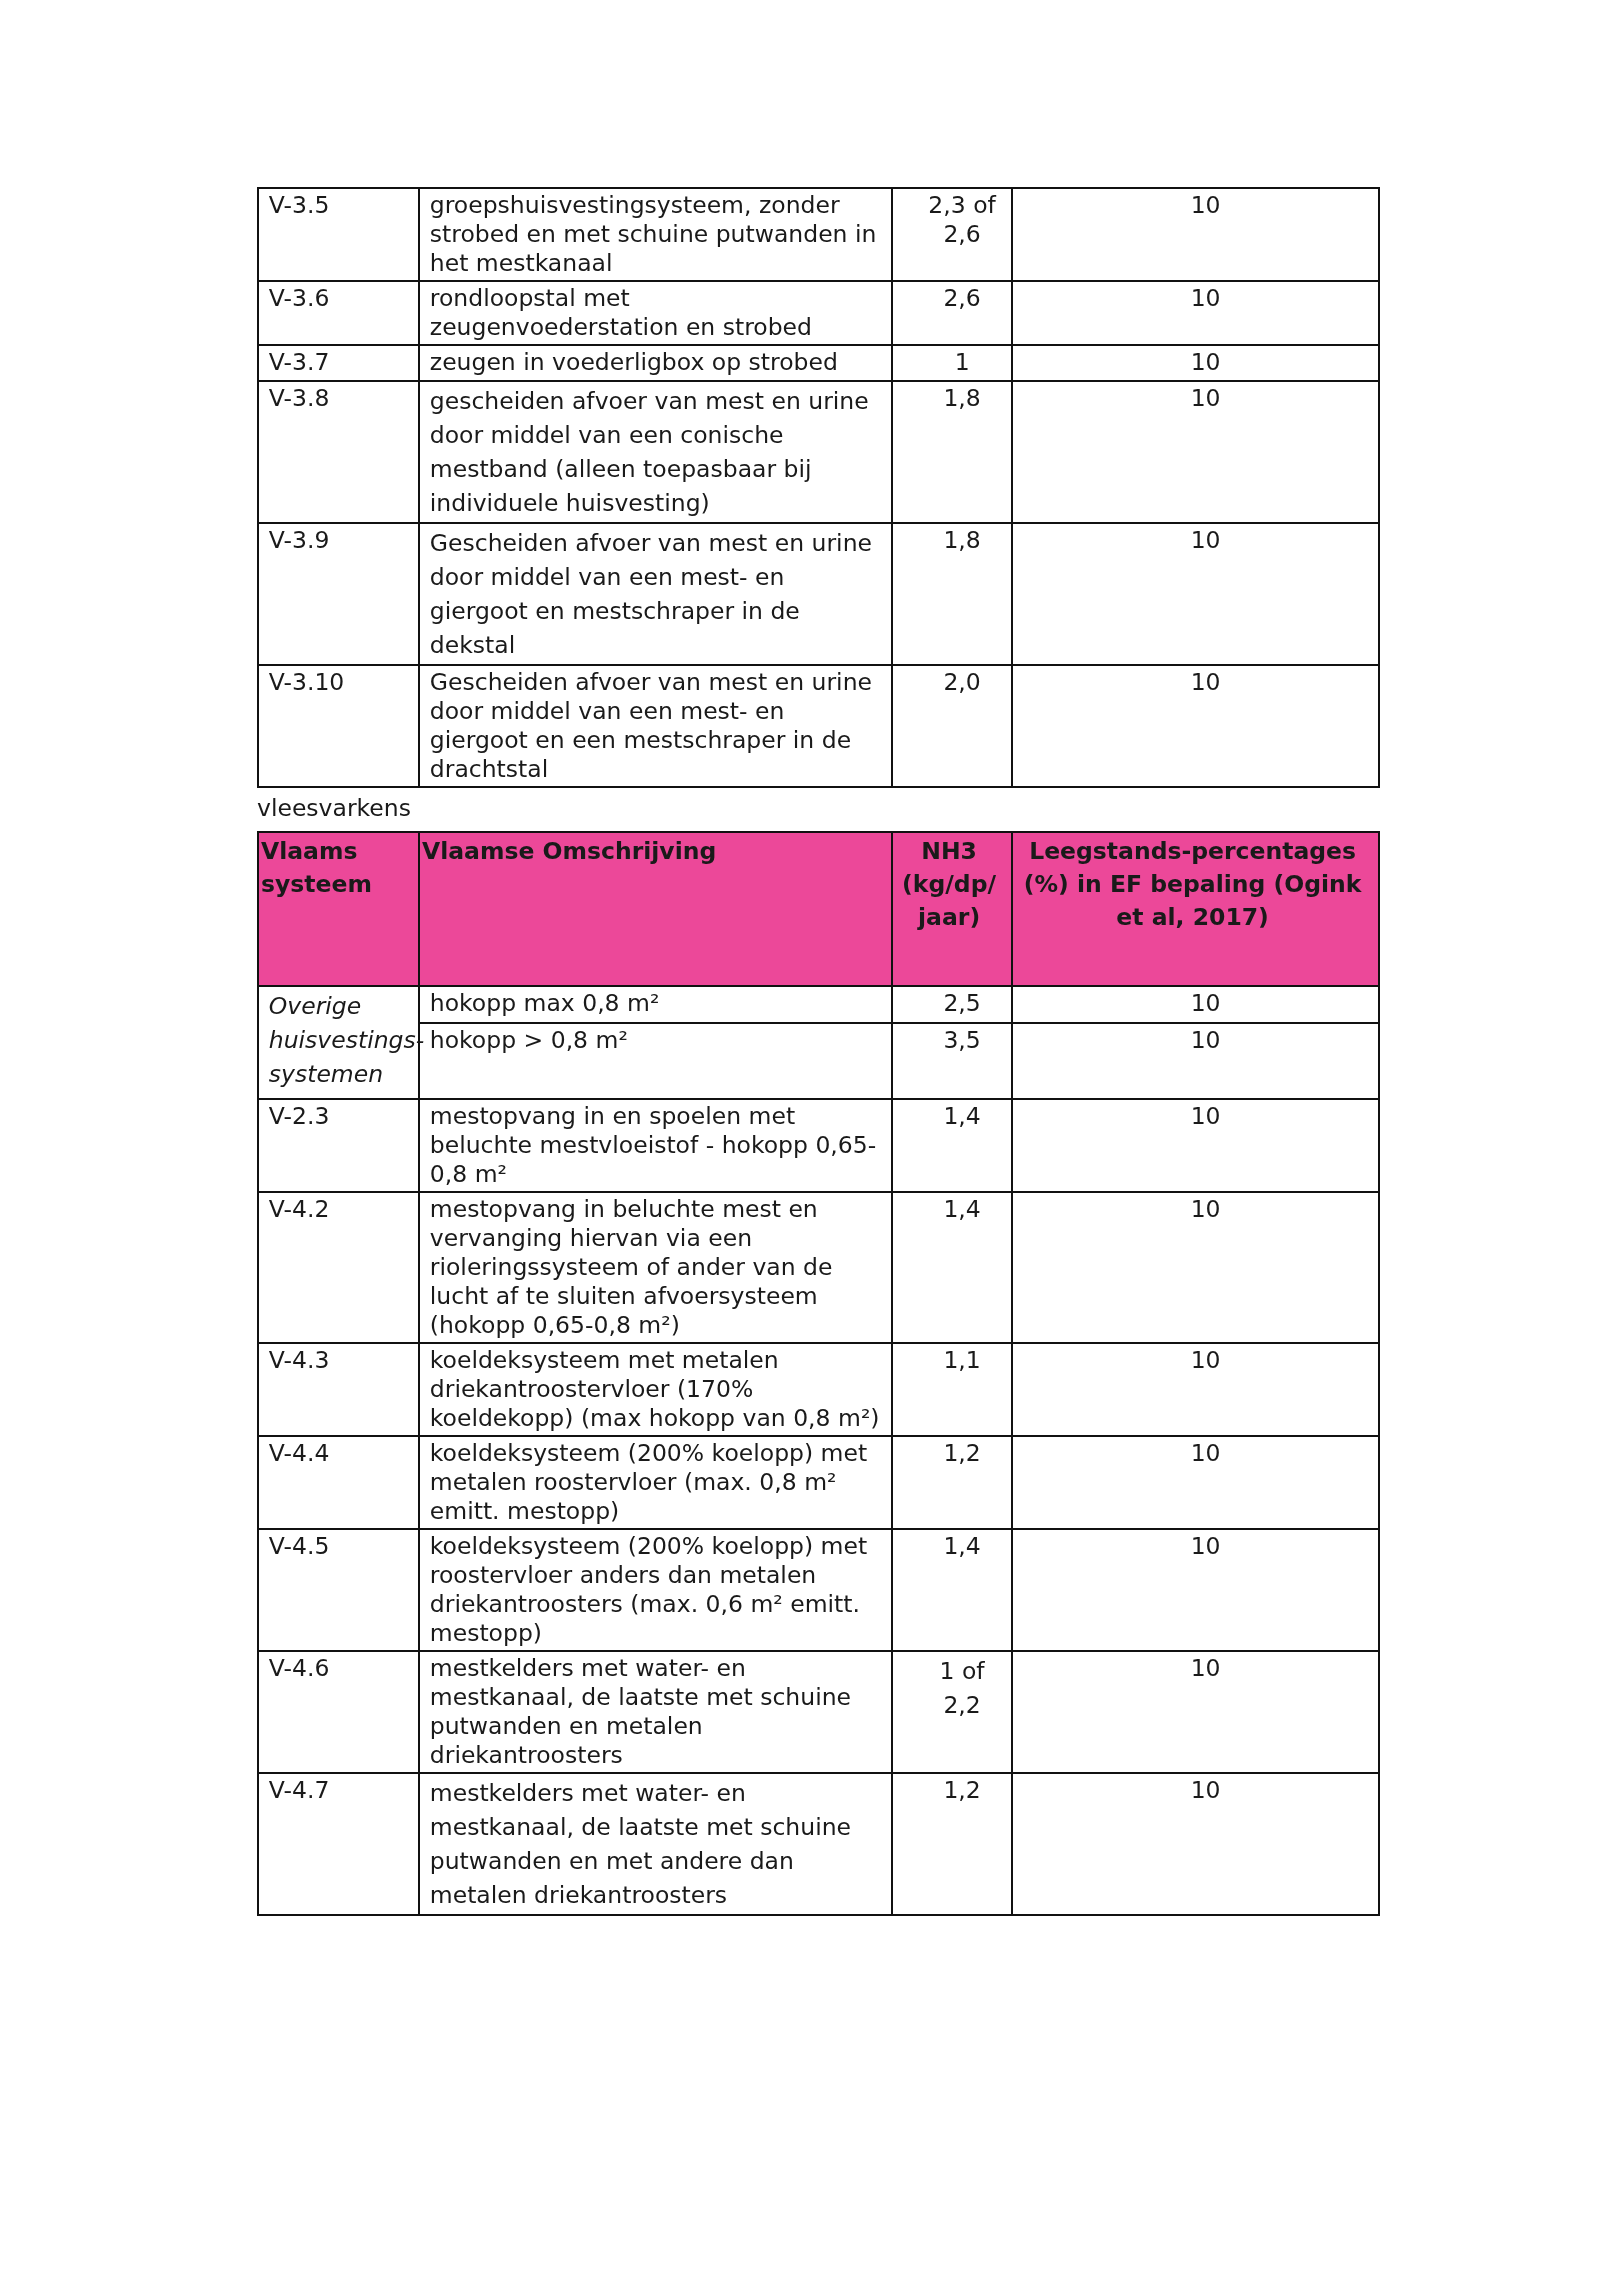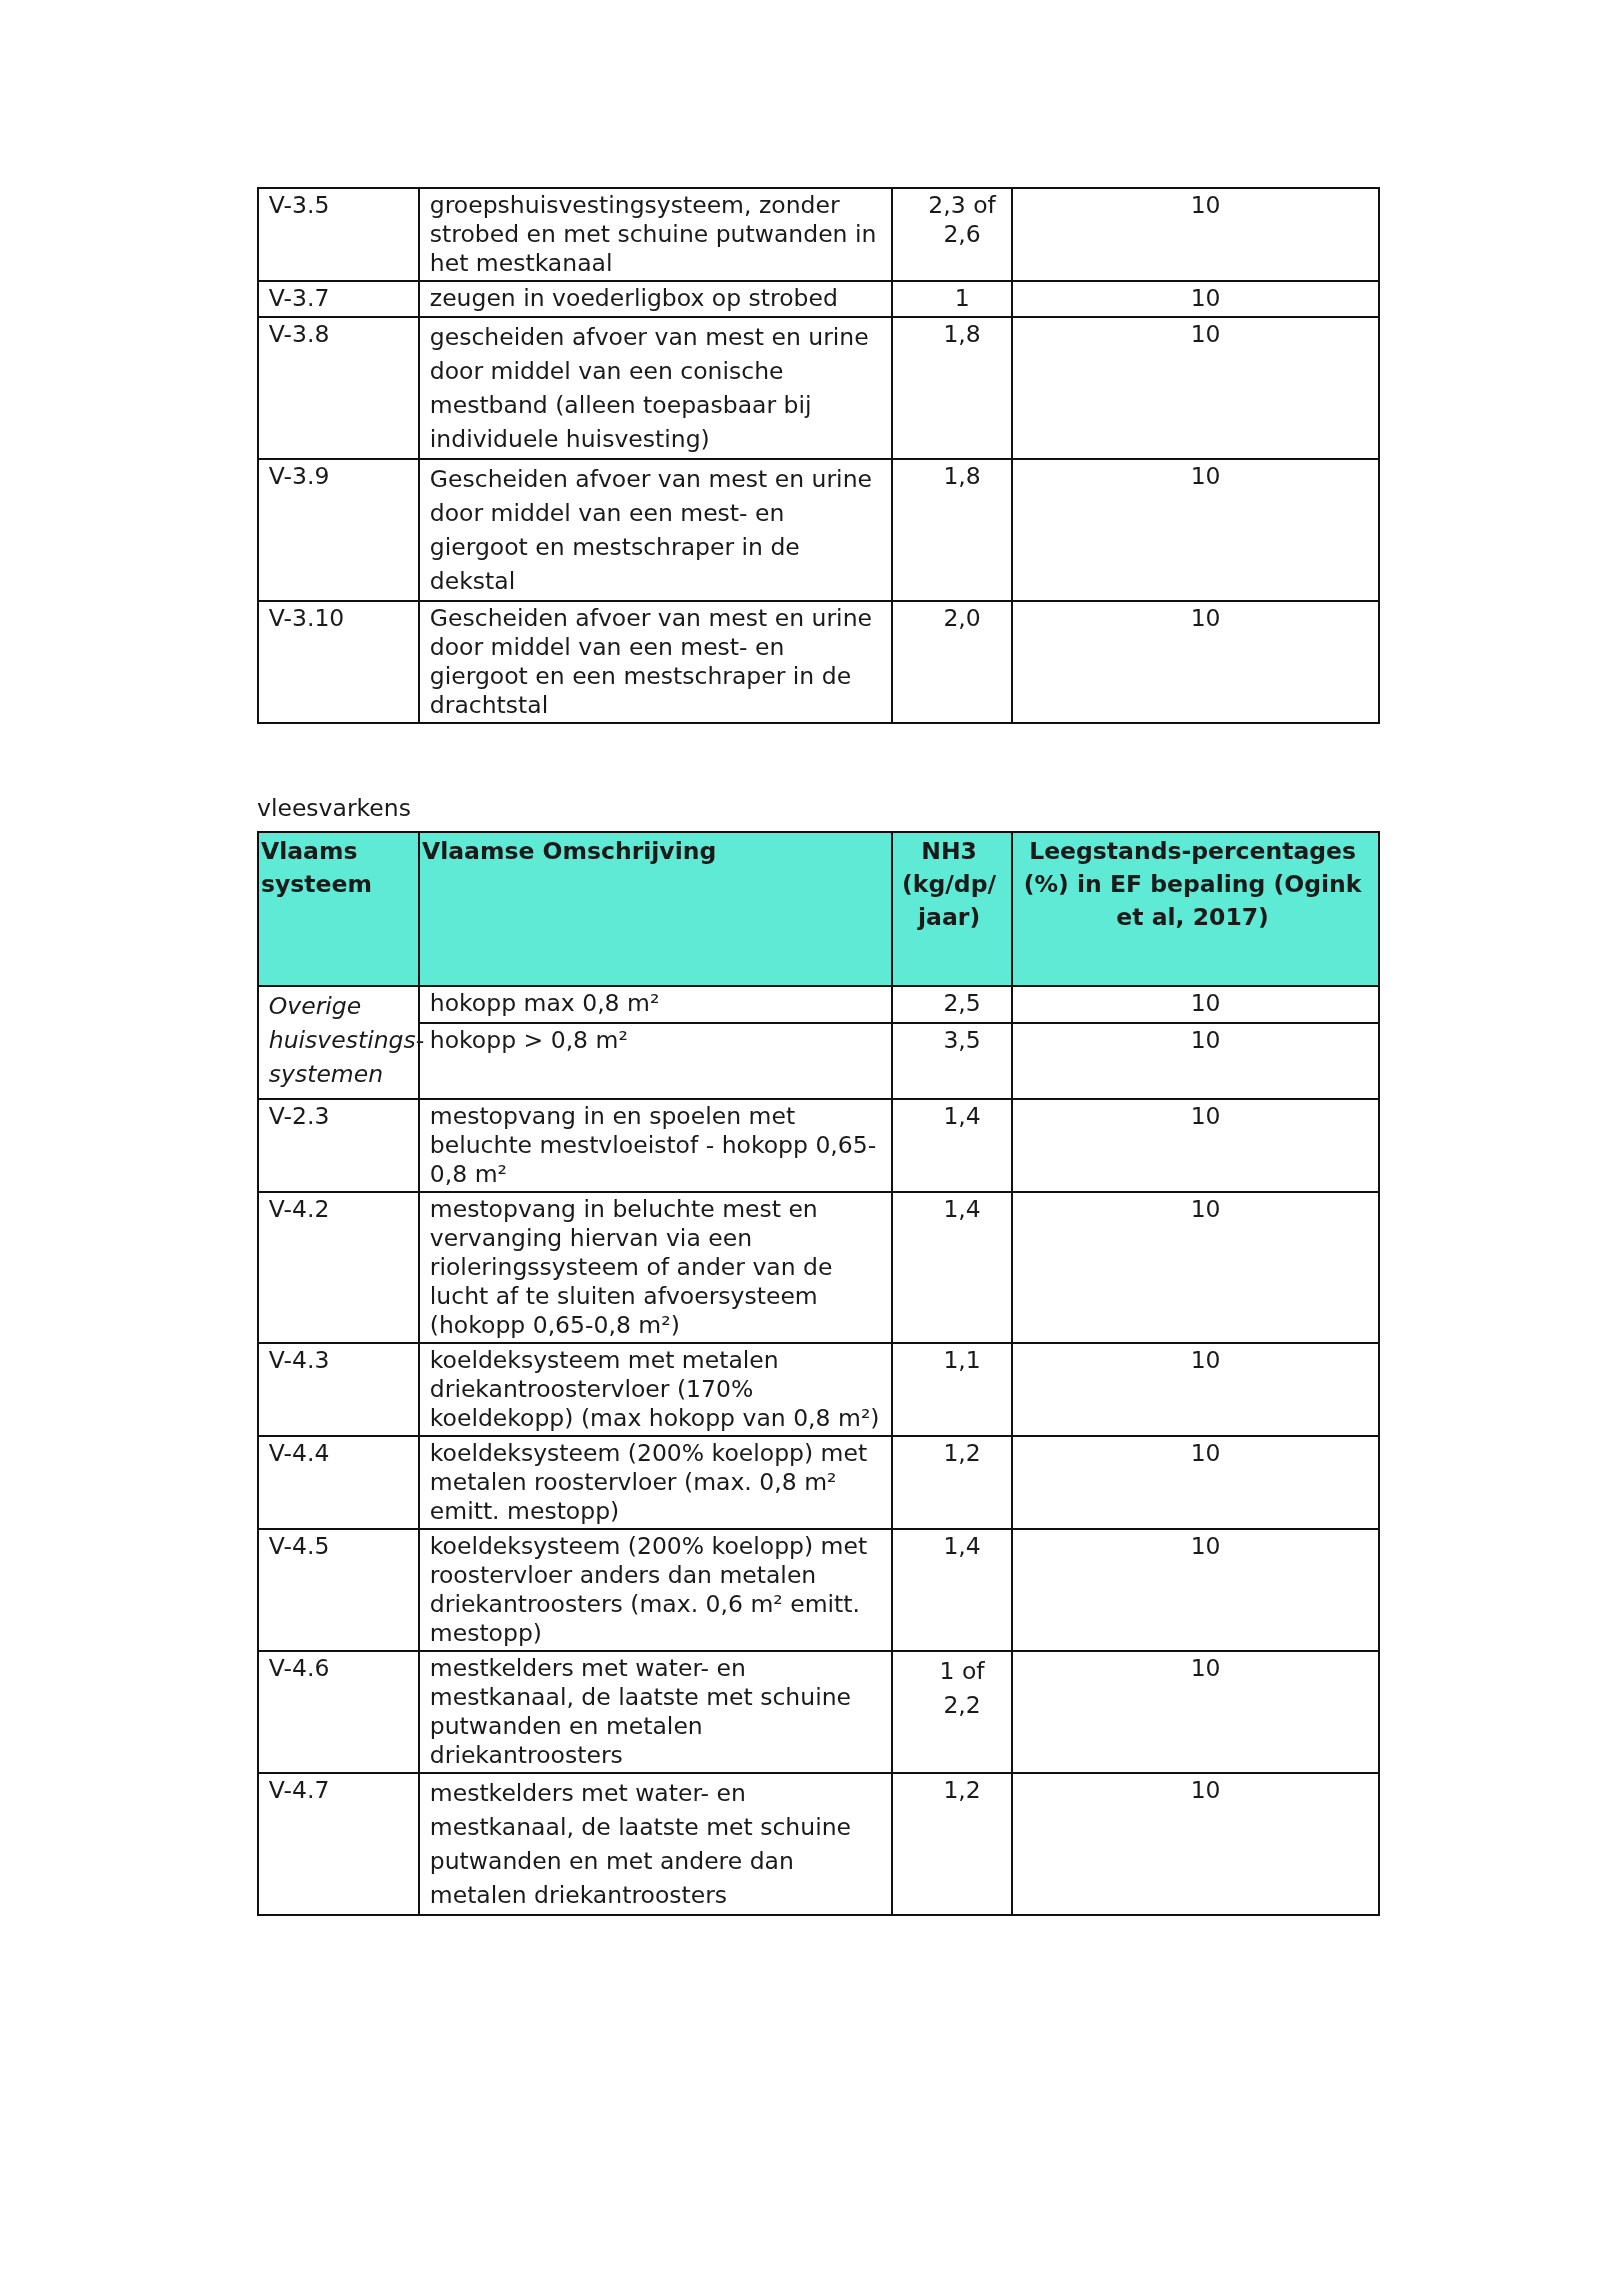--- a/index.html
+++ b/index.html
@@ -1,21 +1,21 @@
 <!DOCTYPE html>
 <html><head>
 <meta charset="utf-8">
 <style>
   html, body { margin:0; padding:0; background:#ffffff; }
   body { width:1622px; height:2293px; position:relative; overflow:hidden;
          font-family:"DejaVu Sans", sans-serif; color:#1a1a1a; }
   table { position:absolute; left:257px; width:1123px; border-collapse:collapse; table-layout:fixed; }
   td, th { border:2px solid #111; vertical-align:top; font-size:23.5px; line-height:29px;
            padding:2px 7.8px 2px 9.8px; font-weight:normal; text-align:left; }
-  th { background:#5eead4; font-weight:bold; padding-left:2px; }
+  th { background:#ec4899; font-weight:bold; padding-left:2px; }
   .c1 { width:161px; }
   .c2 { width:473px; }
   .c3 { width:120px; }
   .center { text-align:center; }
   th.center { text-align:center; }
   td.num { text-align:center;padding-left:28px; }
   .italic { font-style:italic;margin-left:44px; }
   .loose { line-height:34px; }
   #t1 { top:187px; }
   #label { position:absolute; left:257px; top:794px; font-size:23.5px; line-height:29px; }
@@ -30,20 +30,26 @@
       <col class="c1">
       <col class="c2">
       <col class="c3">
       <col>
     </colgroup>
   <tbody>
     <tr style="height:92px">
       <td>V-3.5</td>
       <td>groepshuisvestingsysteem, zonder strobed en met schuine putwanden in het mestkanaal</td>
       <td class="num"><span style="display:inline-block;width:69px">2,3 of 2,6</span></td>
+      <td class="num">10</td>
+    </tr>
+    <tr style="height:61px">
+      <td>V-3.6</td>
+      <td>rondloopstal met zeugenvoederstation en strobed</td>
+      <td class="num">2,6</td>
       <td class="num">10</td>
     </tr>
     <tr style="height:36px">
       <td>V-3.7</td>
       <td>zeugen in voederligbox op strobed</td>
       <td class="num">1</td>
       <td class="num">10</td>
     </tr>
     <tr style="height:140px">
       <td>V-3.8</td>

